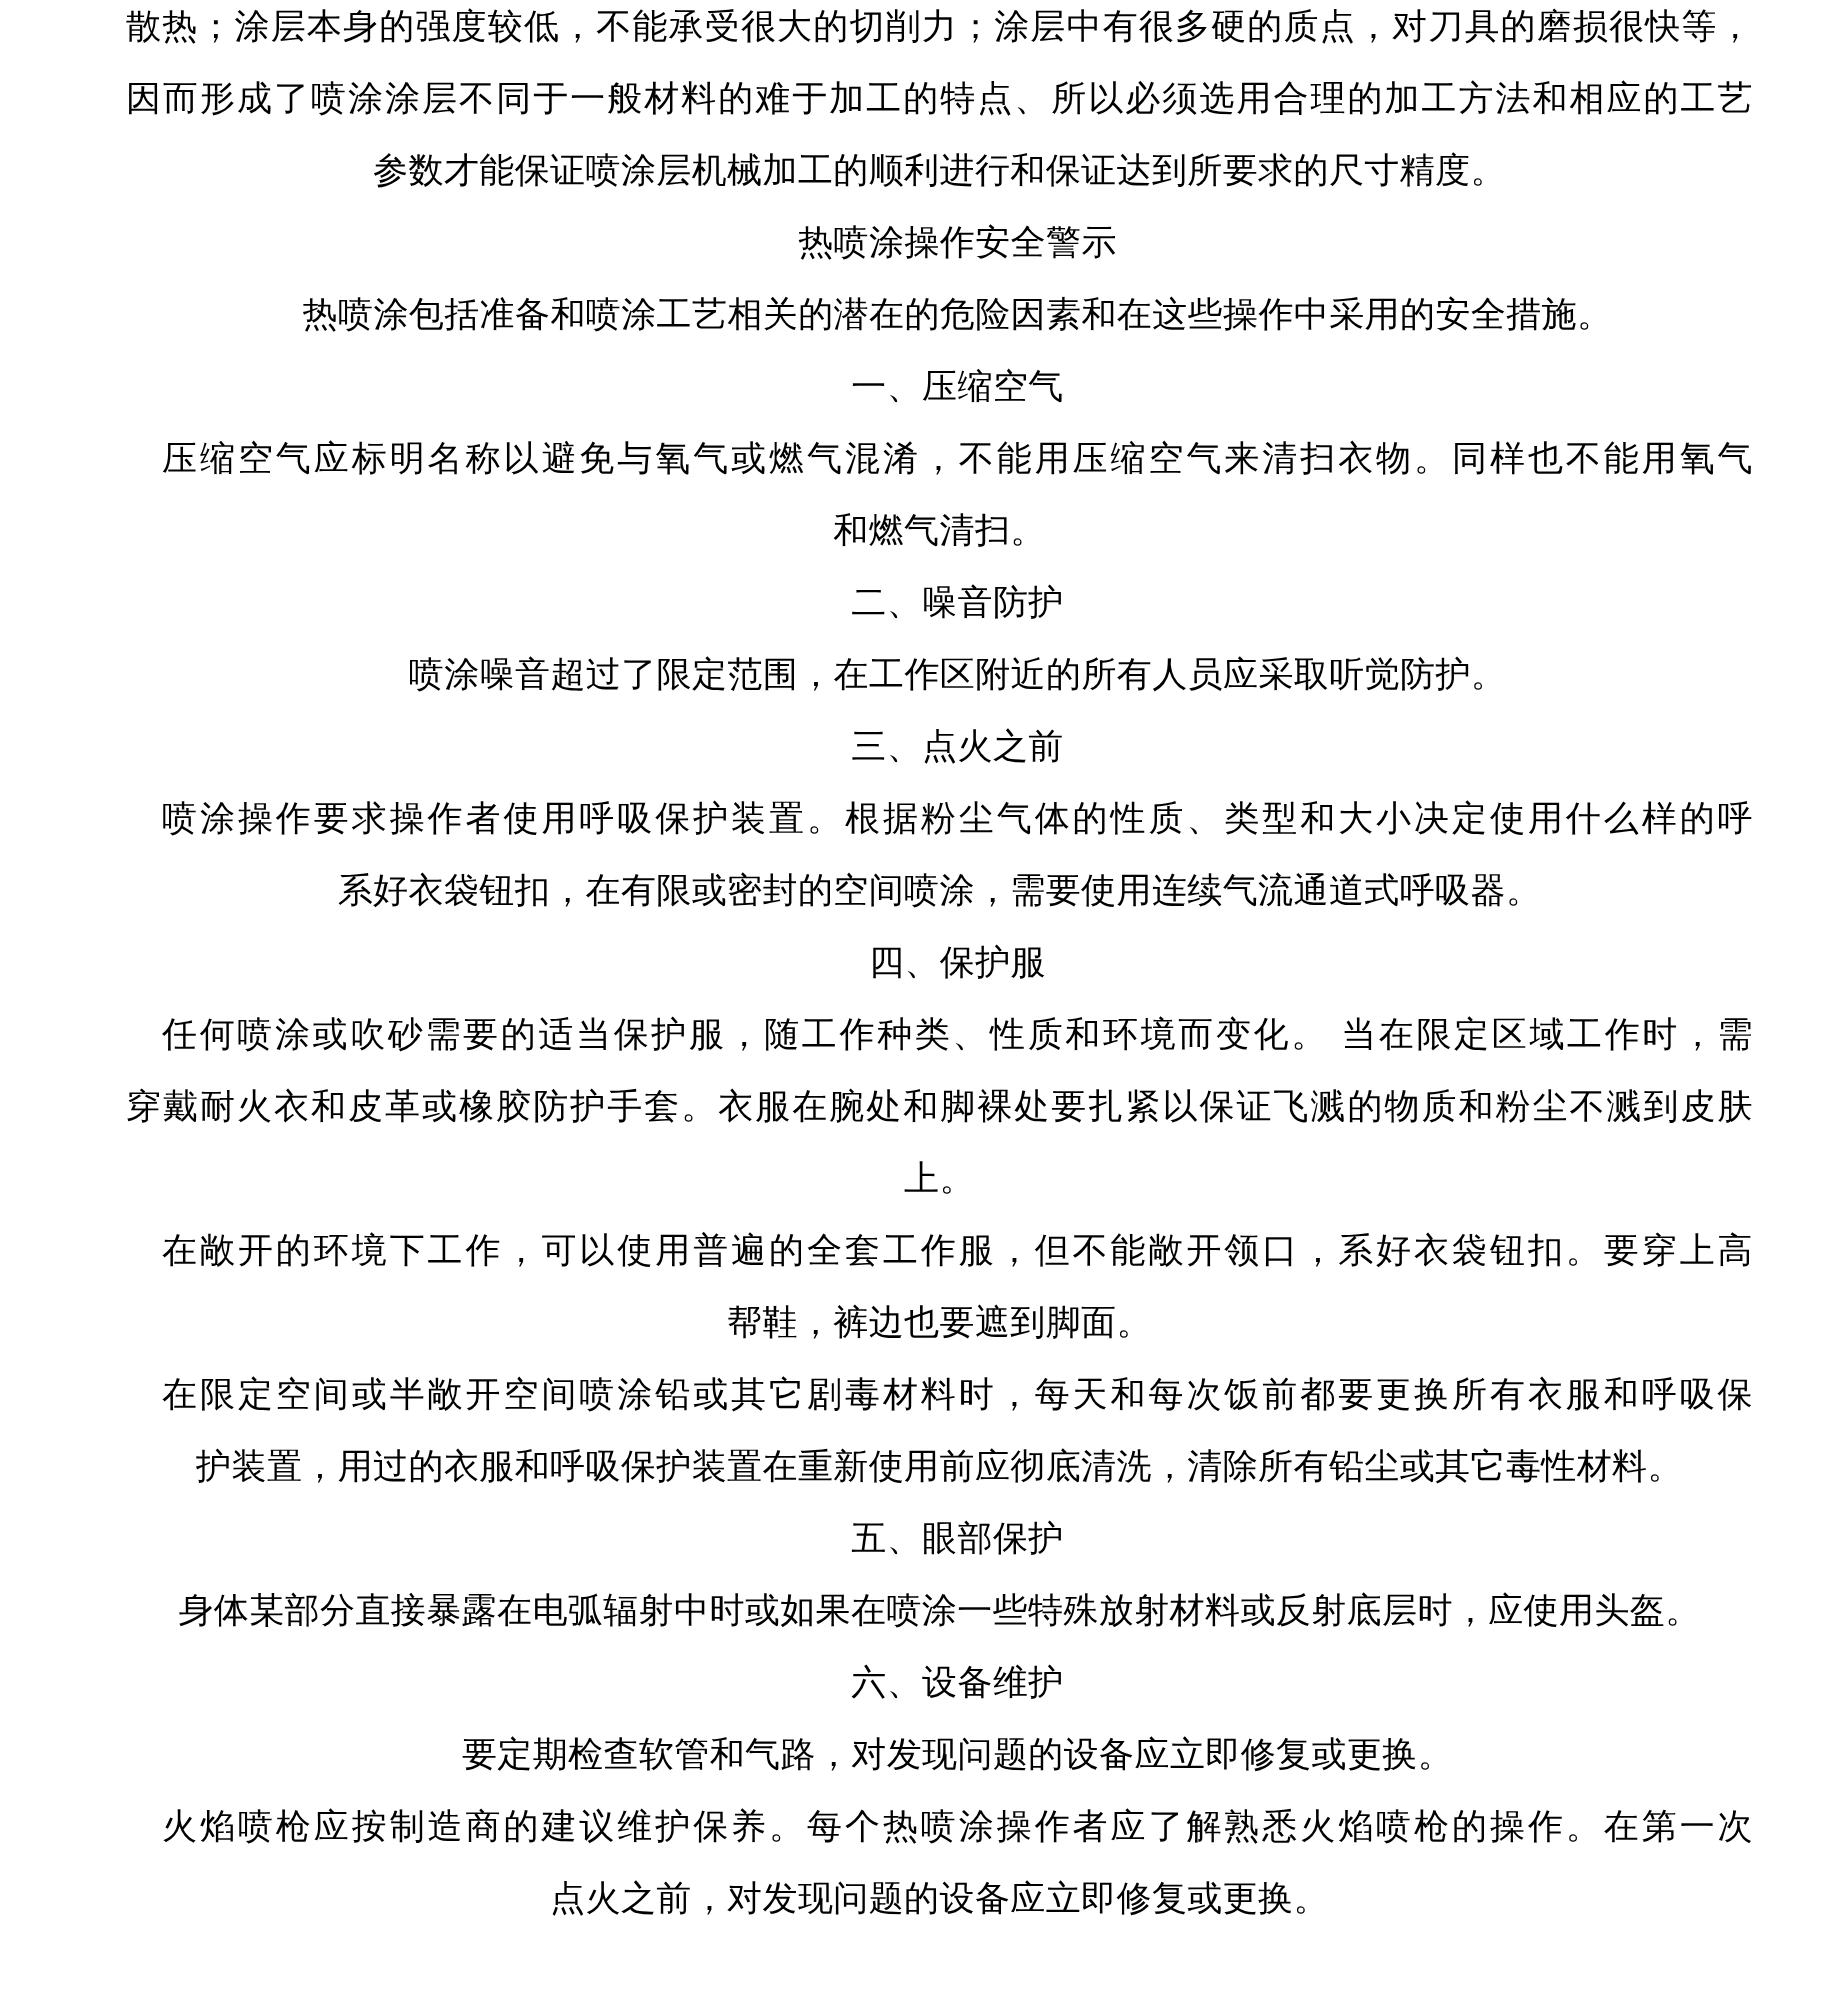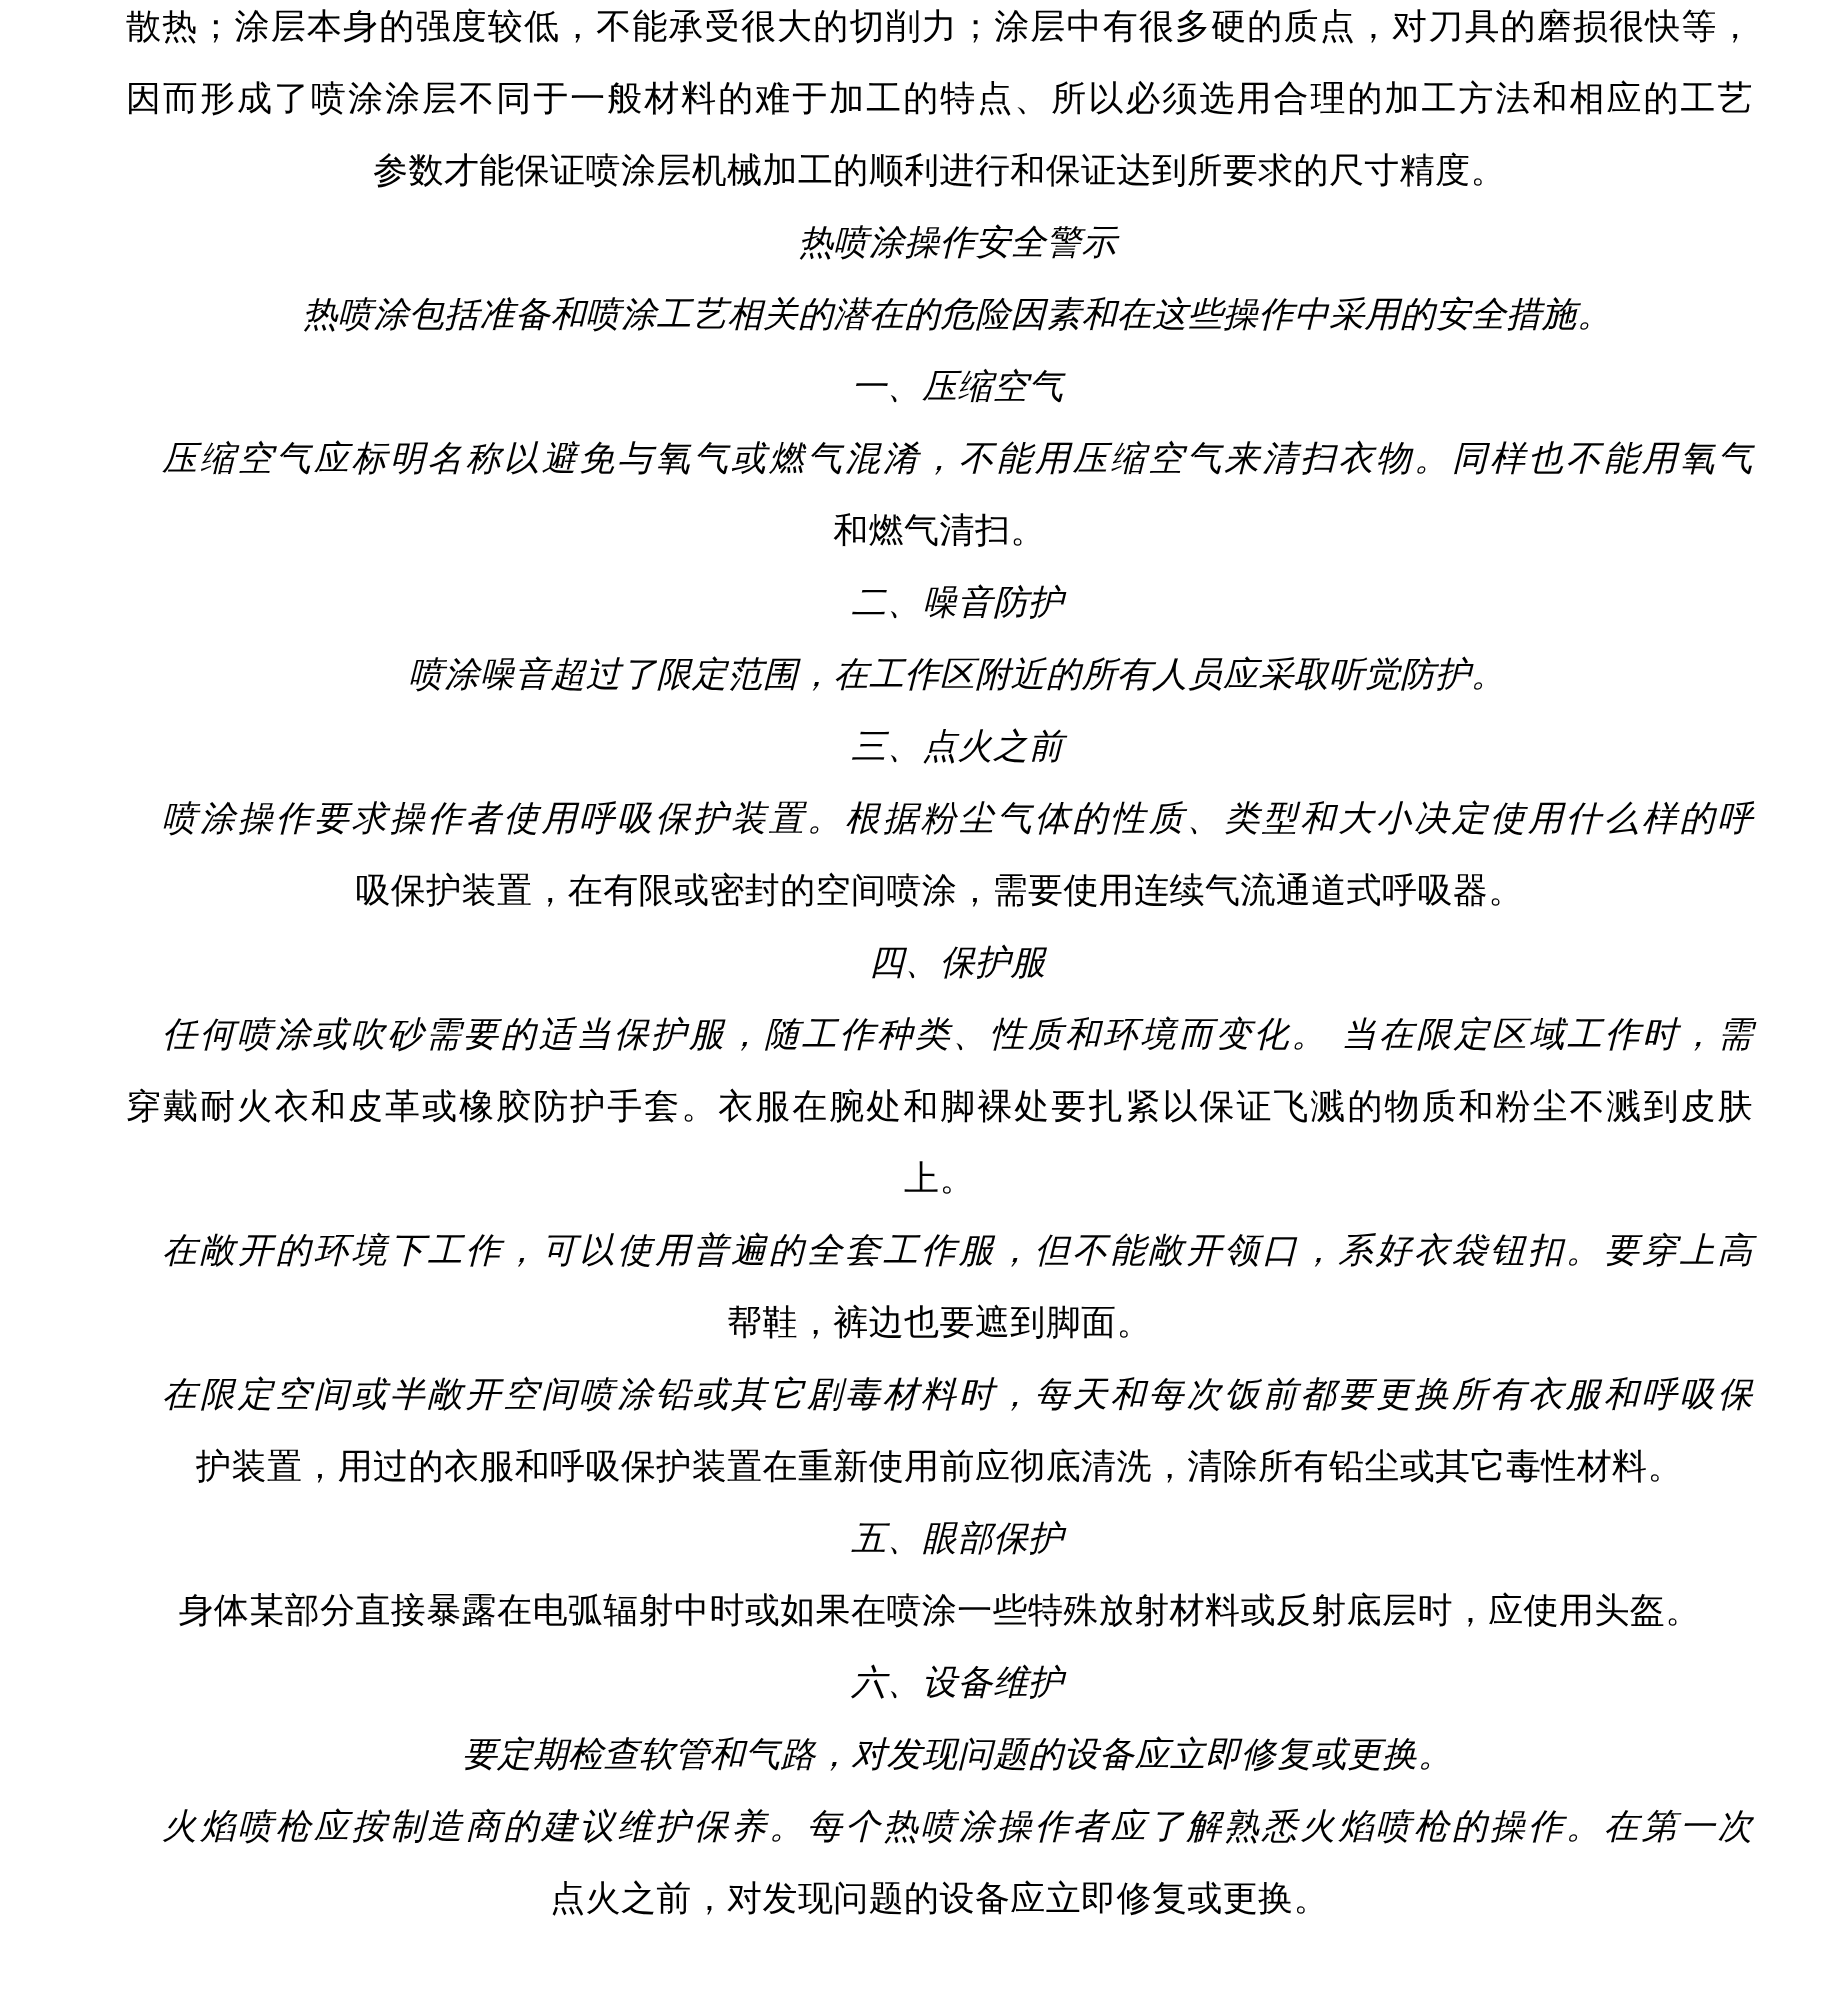--- a/index.html
+++ b/index.html
@@ -33,21 +33,20 @@
     .line {
       height: 72px;
       line-height: 72px;
       font-size: 35px;
       letter-spacing: 0.4px;
       text-align: center;
       -webkit-font-smoothing: antialiased;
     }
     .line.indent {
       padding-left: 36px;
-      font-style: italic;
     }
     .line.just {
       text-align: justify;
       text-align-last: justify;
       text-justify: inter-character;
     }
     .line.indent.just {
       
       width: calc(100% - 36px);
     }
@@ -62,21 +61,21 @@
       <div class="line">参数才能保证喷涂层机械加工的顺利进行和保证达到所要求的尺寸精度。</div>
       <div class="line indent">热喷涂操作安全警示</div>
       <div class="line indent">热喷涂包括准备和喷涂工艺相关的潜在的危险因素和在这些操作中采用的安全措施。</div>
       <div class="line indent">一、压缩空气</div>
       <div class="line indent just">压缩空气应标明名称以避免与氧气或燃气混淆，不能用压缩空气来清扫衣物。同样也不能用氧气</div>
       <div class="line">和燃气清扫。</div>
       <div class="line indent">二、噪音防护</div>
       <div class="line indent">喷涂噪音超过了限定范围，在工作区附近的所有人员应采取听觉防护。</div>
       <div class="line indent">三、点火之前</div>
       <div class="line indent just">喷涂操作要求操作者使用呼吸保护装置。根据粉尘气体的性质、类型和大小决定使用什么样的呼</div>
-      <div class="line">吸保护装置，在有限或密封的空间喷涂，需要使用连续气流通道式呼吸器。</div>
+      <div class="line">系好衣袋钮扣，在有限或密封的空间喷涂，需要使用连续气流通道式呼吸器。</div>
       <div class="line indent">四、保护服</div>
       <div class="line indent just">任何喷涂或吹砂需要的适当保护服，随工作种类、性质和环境而变化。 当在限定区域工作时，需</div>
       <div class="line just">穿戴耐火衣和皮革或橡胶防护手套。衣服在腕处和脚裸处要扎紧以保证飞溅的物质和粉尘不溅到皮肤</div>
       <div class="line">上。</div>
       <div class="line indent just">在敞开的环境下工作，可以使用普遍的全套工作服，但不能敞开领口，系好衣袋钮扣。要穿上高</div>
       <div class="line">帮鞋，裤边也要遮到脚面。</div>
       <div class="line indent just">在限定空间或半敞开空间喷涂铅或其它剧毒材料时，每天和每次饭前都要更换所有衣服和呼吸保</div>
       <div class="line">护装置，用过的衣服和呼吸保护装置在重新使用前应彻底清洗，清除所有铅尘或其它毒性材料。</div>
       <div class="line indent">五、眼部保护</div>
       <div class="line">身体某部分直接暴露在电弧辐射中时或如果在喷涂一些特殊放射材料或反射底层时，应使用头盔。</div>

